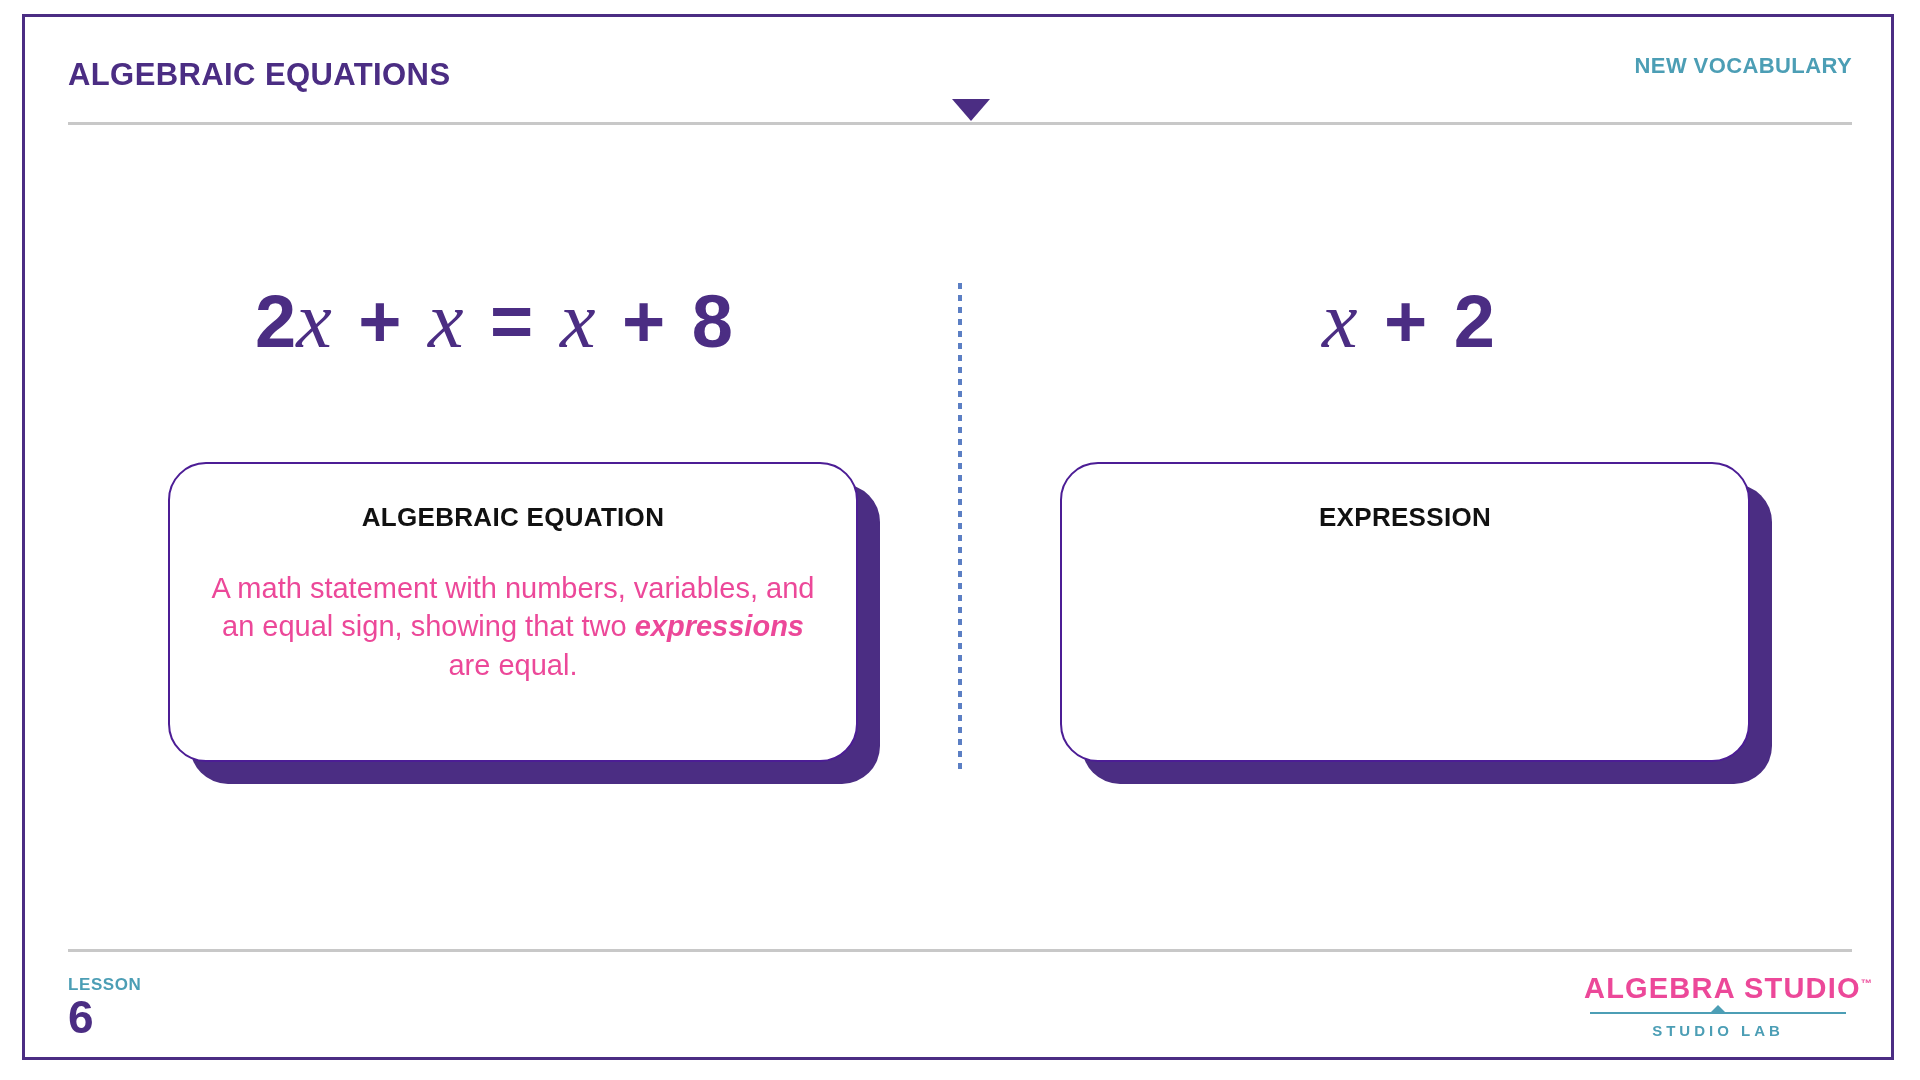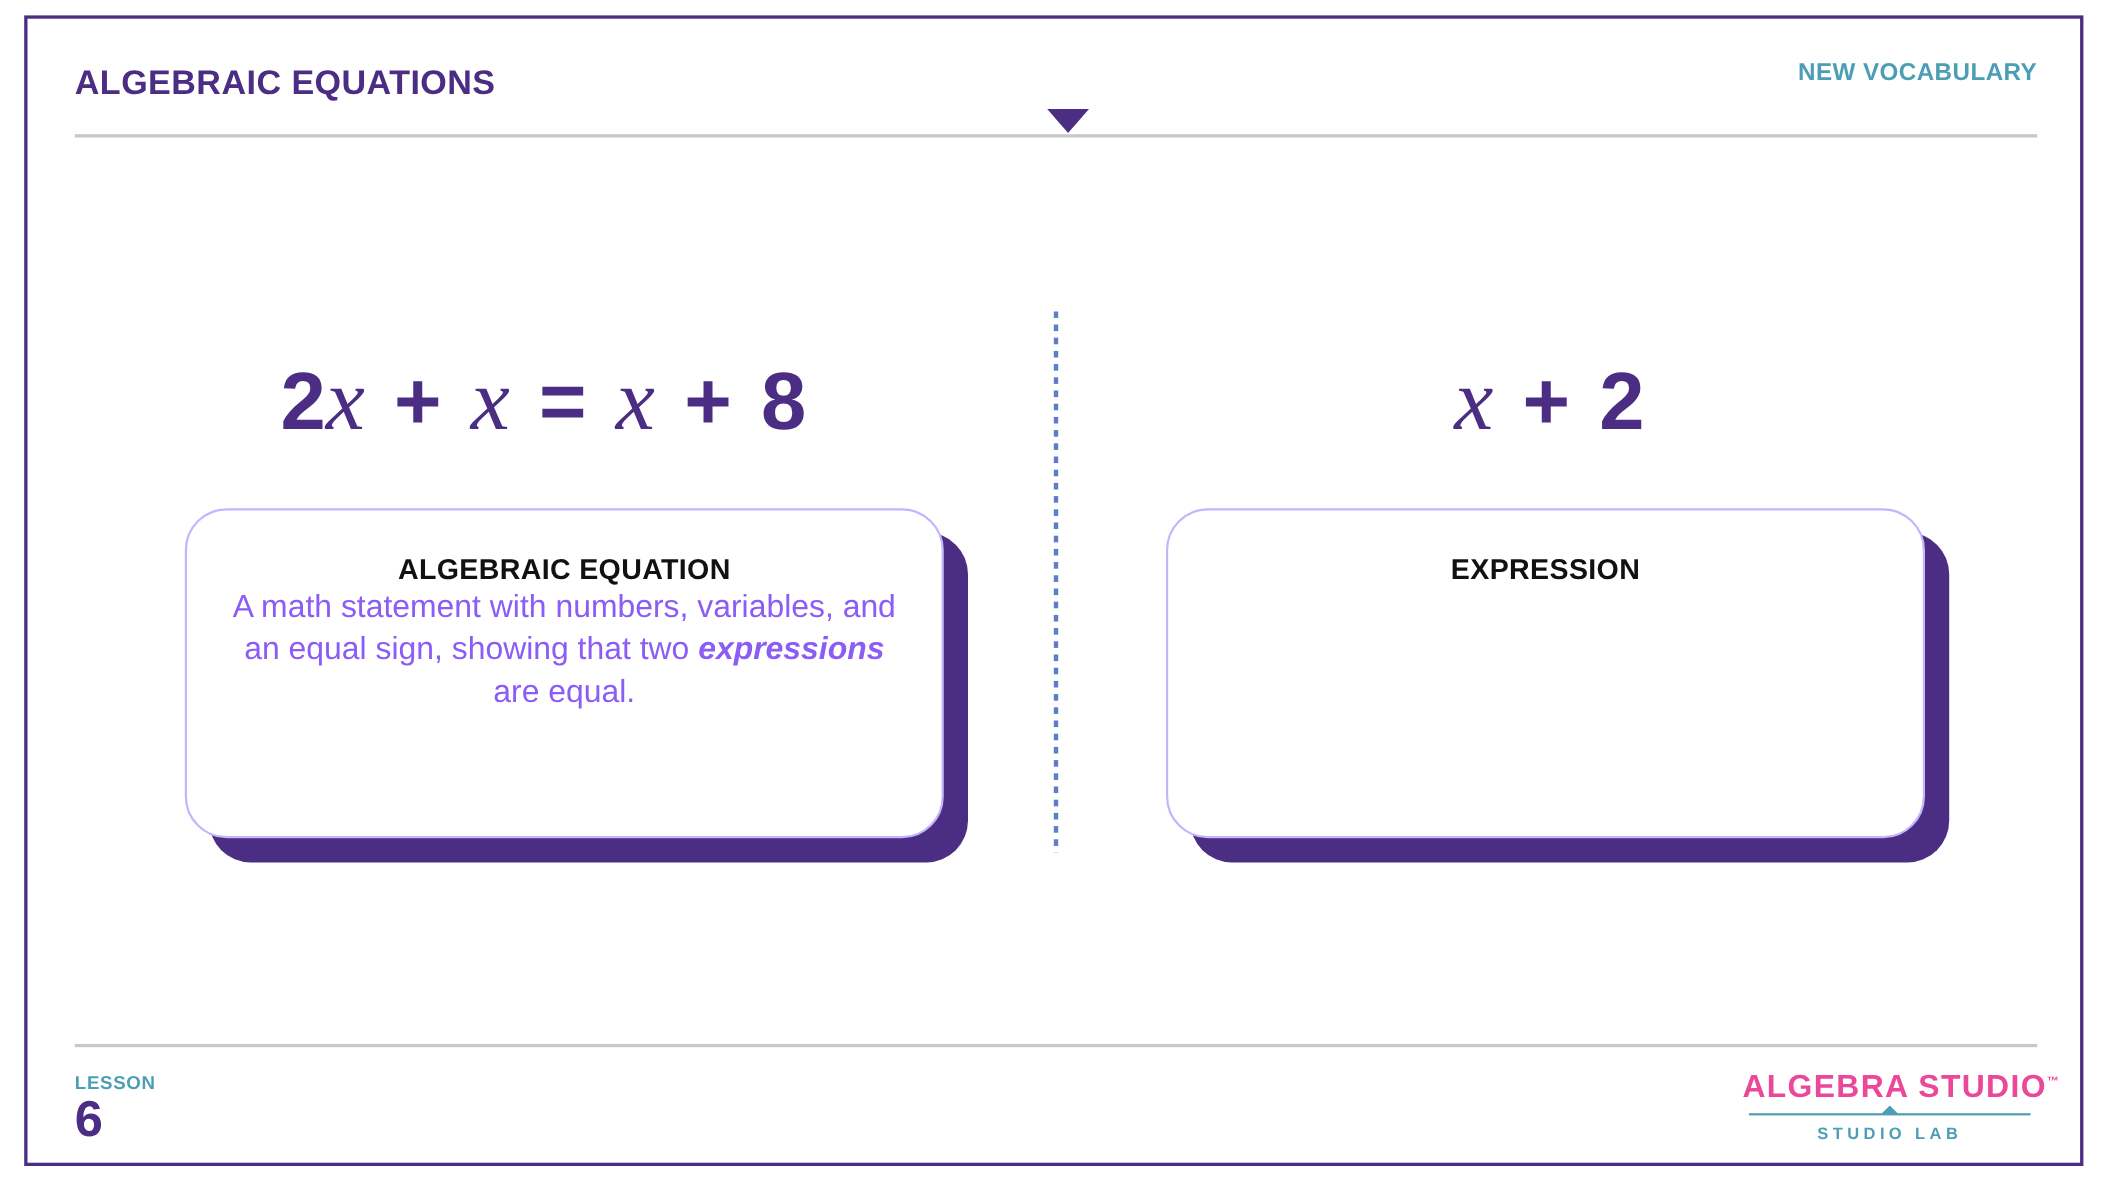--- a/index.html
+++ b/index.html
@@ -90,21 +90,20 @@
 
   
   .equation {
     position: absolute;
     color: #4b2d83;
     font-size: 74px;
     line-height: 1;
     white-space: nowrap;
     font-weight: bold;
     font-family: "Liberation Sans", sans-serif;
-    margin-top: 44px;
   }
   .equation .var {
     font-family: "Liberation Serif", serif;
     font-style: italic;
     font-weight: normal;
     font-size: 80px;
   }
   .equation .op {
     font-weight: bold;
     padding: 0 6px;
@@ -136,39 +135,40 @@
     background: #4b2d83;
     border-radius: 38px;
   }
   .card {
     position: absolute;
     left: 0;
     top: 0;
     width: 100%;
     height: 100%;
     background: #ffffff;
-    border: 2px solid #c4b5fd;
+    border: 2px solid #4c1d95;
     border-radius: 38px;
     box-sizing: border-box;
     display: flex;
     flex-direction: column;
     align-items: center;
     padding-top: 38px;
   }
   .card-title {
     font-size: 26px;
     font-weight: bold;
     color: #111111;
     letter-spacing: 0.3px;
     text-align: center;
   }
   .card-body {
+    margin-top: 36px;
     font-size: 29px;
     line-height: 1.32;
-    color: #8b5cf6;
+    color: #ec4899;
     text-align: center;
     width: 92%;
   }
   .card-body em {
     font-style: italic;
     font-weight: bold;
   }
 
   
   .footer-rule {

